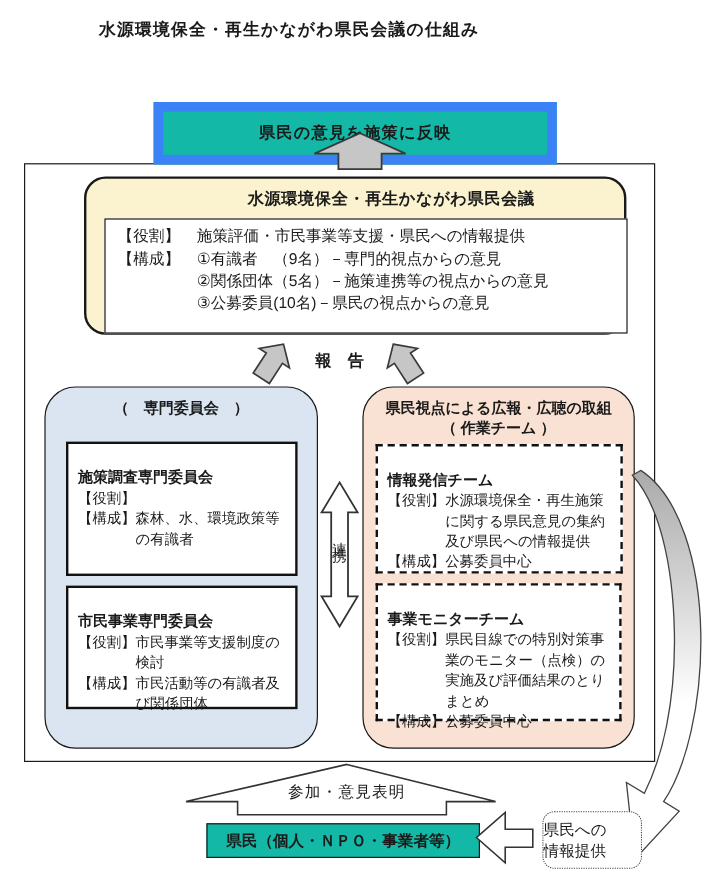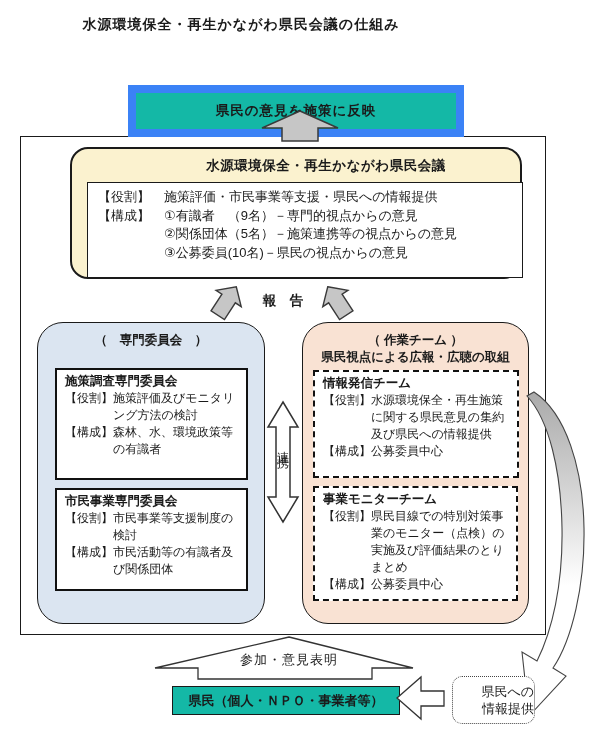--- a/index.html
+++ b/index.html
@@ -25,21 +25,21 @@
     left:87px;top:182px;width:414px;height:84px;background:#fff;border:1.6px solid #1a1a1a;
     padding:5px 10px;box-sizing:content-box;z-index:3;font-size:13px;line-height:18.5px;
   }
   .council-grid{display:grid;grid-template-columns:58px 1fr;column-gap:8px;}
   .report-label{left:248px;top:292px;width:70px;text-align:center;font-size:13.5px;font-weight:bold;z-index:6;}
   .side-box{border:1.6px solid #1a1a1a;border-radius:26px;z-index:2;}
   .expert-box{left:37px;top:322px;width:226px;height:300px;background:var(--expert-bg,#DBE5F1);}
   .work-box{left:302px;top:322px;width:225px;height:300px;background:var(--team-bg,#F9E2D3);}
   .side-title{text-align:center;font-weight:bold;font-size:12.5px;line-height:17px;padding-top:9px;}
   .sub-box{
-    background:#fff;padding:2px 8px;box-sizing:border-box;z-index:3;
+    background:#fff;padding:19px 8px;box-sizing:border-box;z-index:3;
     font-size:12px;line-height:17px;
   }
   .solid-sub{border:2px solid #111;}
   .dashed-sub{border:2px dashed #111;}
   .sub-name{font-weight:bold;font-size:12.5px;line-height:18px;}
   .row{display:flex;}
   .row .lbl{flex:0 0 auto;white-space:nowrap;}
   .row .txt{flex:1 1 auto;word-break:break-all;}
   .c1{left:55px;top:368px;width:193px;height:112px;}
   .c2{left:55px;top:488px;width:193px;height:103px;}
@@ -49,21 +49,21 @@
     left:277px;top:441px;width:14px;height:56px;z-index:6;
     writing-mode:vertical-rl;text-orientation:upright;font-size:12.5px;letter-spacing:5px;
   }
   .participation-label{left:230px;top:651px;width:118px;text-align:center;font-size:13px;z-index:6;letter-spacing:1px;}
   .citizens-box{
     left:172px;top:686px;width:226px;height:27px;border:1.6px solid #1a1a1a;background:#14b8a6;
     display:flex;align-items:center;justify-content:center;font-size:13px;font-weight:bold;z-index:2;
   }
   .info-box{
     left:452px;top:676px;width:81px;height:46px;border:1.6px dotted #444;border-radius:10px;background:#fff;
-    display:flex;flex-direction:column;align-items:flex-end;justify-content:center;
+    display:flex;flex-direction:column;align-items:flex-start;justify-content:center;
     font-size:13px;line-height:17px;z-index:6;
   }
   svg.arrow-layer{position:absolute;left:0;top:0;z-index:5;pointer-events:none;}
 </style>
 </head>
 <body>
 
 <div class="abs page-title">水源環境保全・再生かながわ県民会議の仕組み</div>
 
 <div class="abs top-box">
@@ -92,21 +92,20 @@
 <div class="abs side-box expert-box">
   <div class="side-title">
     <div>（　専門委員会　）</div>
   </div>
 </div>
 
 <div class="abs sub-box solid-sub c1">
   <div class="sub-name">施策調査専門委員会</div>
   <div class="row">
     <span class="lbl">【役割】</span>
-    <span class="txt">施策評価及びモニタリング方法の検討</span>
   </div>
   <div class="row">
     <span class="lbl">【構成】</span>
     <span class="txt">森林、水、環境政策等の有識者</span>
   </div>
 </div>
 
 <div class="abs sub-box solid-sub c2">
   <div class="sub-name">市民事業専門委員会</div>
   <div class="row">
@@ -114,22 +113,22 @@
     <span class="txt">市民事業等支援制度の検討</span>
   </div>
   <div class="row">
     <span class="lbl">【構成】</span>
     <span class="txt">市民活動等の有識者及び関係団体</span>
   </div>
 </div>
 
 <div class="abs side-box work-box">
   <div class="side-title">
+    <div>県民視点による広報・広聴の取組</div>
     <div>（ 作業チーム ）</div>
-    <div>県民視点による広報・広聴の取組</div>
   </div>
 </div>
 
 <div class="abs sub-box dashed-sub t1">
   <div class="sub-name">情報発信チーム</div>
   <div class="row">
     <span class="lbl">【役割】</span>
     <span class="txt">水源環境保全・再生施策に関する県民意見の集約及び県民への情報提供</span>
   </div>
   <div class="row">

